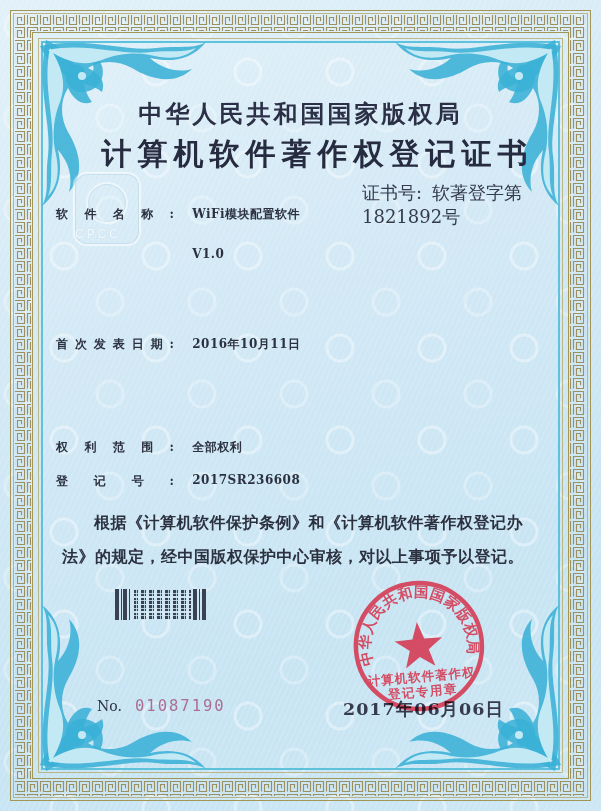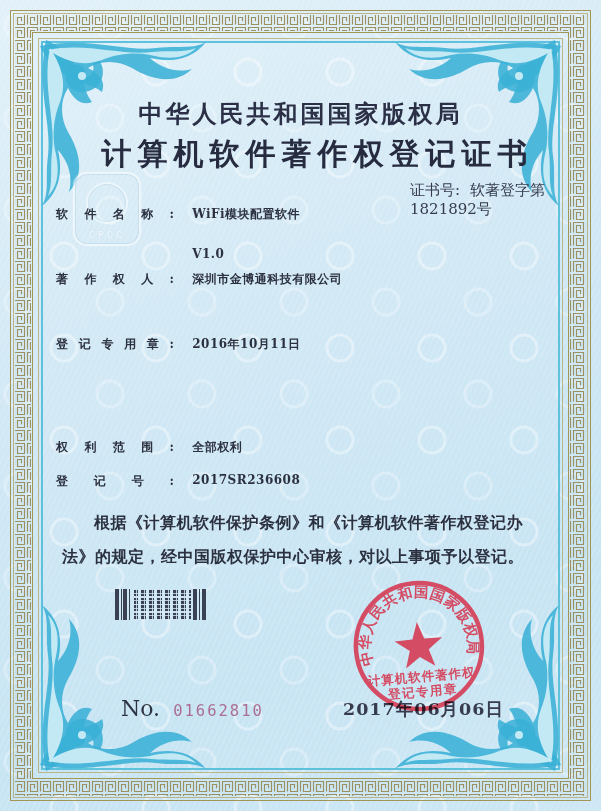--- a/index.html
+++ b/index.html
@@ -18,57 +18,57 @@
     background-position:18px 26px,64px 72px,0 0;}
   .frame-svg{position:absolute;left:0;top:0;z-index:1;}
   .fl-d{fill:#3ab1d6;opacity:.88;}
   .fl-l{fill:#c9ecf6;opacity:.95;}
 
   .content{position:absolute;inset:0;z-index:3;color:#2c3140;}
   .authority{position:absolute;left:0;right:0;top:98px;text-align:center;
              font-size:24px;font-weight:bold;letter-spacing:3px;color:#2b3047;}
   .cert-title{position:absolute;left:0;right:0;top:134px;text-align:center;
               font-size:30px;font-weight:bold;letter-spacing:6px;color:#262b40;padding-left:34px;}
-  .cert-no-line{position:absolute;left:362px;top:181px;font-size:15px;color:#353a4c;margin-left:48px;}
+  .cert-no-line{position:absolute;left:362px;top:181px;font-size:18px;color:#353a4c;}
   .cert-no-line .lbl{margin-right:10px;}
 
   .row{position:absolute;left:56px;font-size:12px;font-weight:600;color:#2c3140;}
   .row .label{display:inline-block;width:118px;text-align-last:justify;
               -moz-text-align-last:justify;vertical-align:top;}
   .row .value{display:inline-block;margin-left:14px;vertical-align:top;letter-spacing:.5px;}
   .row .value .v2{display:block;margin-top:24px;}
 
   .statement{position:absolute;left:62px;top:506px;width:484px;
              font-size:16px;font-weight:600;line-height:34px;
              text-indent:2em;letter-spacing:.5px;color:#2c3140;}
 
   .emboss{position:absolute;left:73px;top:172px;width:64px;height:70px;z-index:2;
           border:2px solid rgba(255,255,255,.55);border-radius:14px;
           box-shadow:inset 0 0 0 1px rgba(148,190,212,.28), 0 0 2px rgba(255,255,255,.4);}
   .emboss .ring{position:absolute;left:11px;top:8px;width:38px;height:38px;border-radius:50%;
                 border:2px solid rgba(255,255,255,.5);
                 box-shadow:inset 0 0 0 1px rgba(148,190,212,.25);}
-  .emboss .cpcc{position:absolute;left:0;right:0;bottom:3px;text-align:center;
-                font-size:10px;letter-spacing:3px;color:rgba(255,255,255,.85);
+  .emboss .cpcc{position:absolute;left:0;right:0;bottom:3px;
+                font-size:12px;letter-spacing:3px;color:rgba(255,255,255,.85);
                 text-shadow:0 0 1px rgba(148,190,212,.5);
-                font-family:Liberation Mono, monospace;}
+                font-family:Liberation Sans, sans-serif;}
 
   .barcode{position:absolute;left:115px;top:589px;width:91px;height:31px;z-index:3;
            display:flex;}
   .barcode .guard-l{width:17px;height:100%;
      background:repeating-linear-gradient(90deg,#3a4154 0 3.5px,rgba(0,0,0,0) 3.5px 5.5px,#3a4154 5.5px 6.5px,rgba(0,0,0,0) 6.5px 8.5px);}
   .barcode .data{flex:1;height:100%;margin:0 2px;
      background:
        repeating-linear-gradient(0deg, rgba(211,233,245,.95) 0 1.5px, rgba(0,0,0,0) 1.5px 4px, rgba(211,233,245,.8) 4px 5px, rgba(0,0,0,0) 5px 7.5px),
        repeating-linear-gradient(90deg,#3a4154 0 2px, rgba(58,65,84,.15) 2px 3.5px, #3a4154 3.5px 4.5px, rgba(58,65,84,0) 4.5px 7px, #3a4154 7px 8px);}
   .barcode .guard-r{width:13px;height:100%;
      background:repeating-linear-gradient(90deg,#3a4154 0 4px,rgba(0,0,0,0) 4px 6px,#3a4154 6px 7px,rgba(0,0,0,0) 7px 9.5px);}
 
   .serial-line{position:absolute;left:97px;top:696px;z-index:3;}
-  .serial-line .no{font-size:22px;color:#2d3342;margin-left:24px;}
+  .serial-line .no{font-size:14px;color:#2d3342;}
   .serial-line .num{font-family:"DejaVu Sans Mono","Liberation Mono",monospace;
                     font-size:15.5px;letter-spacing:2px;color:#ab6e93;margin-left:8px;}
 
   .issue-date{position:absolute;left:343px;top:697px;font-size:17.5px;font-weight:600;
               letter-spacing:1px;color:#363b4e;z-index:3;}
 
   .stamp{position:absolute;left:346px;top:574px;width:146px;height:146px;z-index:4;
          transform:rotate(-5deg);mix-blend-mode:multiply;opacity:.93;}
   .stamp text{fill:#d54058;font-weight:bold;
               font-family:"DejaVu Serif","Liberation Serif",serif;}
@@ -124,27 +124,23 @@
     </div>
 
     <div class="row" style="top:206px">
       <span class="label">软件名称:</span>
       <span class="value">
         <span>WiFi模块配置软件</span>
         <span class="v2">V1.0</span>
       </span>
     </div>
 
-    <div class="row" style="top:271px">
-      <span class="label">著作权人:</span>
-      <span class="value">深圳市金博通科技有限公司</span>
-    </div>
 
     <div class="row" style="top:336px">
-      <span class="label">登记专用章:</span>
+      <span class="label">首次发表日期:</span>
       <span class="value">2016年10月11日</span>
     </div>
 
 
 
     <div class="row" style="top:439px">
       <span class="label">权利范围:</span>
       <span class="value">全部权利</span>
     </div>
 
@@ -156,21 +152,21 @@
     <div class="statement">根据《计算机软件保护条例》和《计算机软件著作权登记办法》的规定，经中国版权保护中心审核，对以上事项予以登记。</div>
 
     <div class="barcode">
       <div class="guard-l"></div>
       <div class="data"></div>
       <div class="guard-r"></div>
     </div>
 
     <div class="serial-line">
       <span class="no">No.</span>
-      <span class="num">01662810</span>
+      <span class="num">01087190</span>
     </div>
 
     <div class="issue-date">2017年06月06日</div>
 
     <svg class="stamp" viewBox="0 0 146 146">
       <defs>
         <path id="arcPath" d="M26.1,86.3 A49,49 0 1 1 119.9,86.3" fill="none"></path>
       </defs>
       <circle cx="73" cy="72" r="63" fill="none" stroke="#d54058" stroke-width="4.5"></circle>
       <polygon fill="#d54058" points="73,48 78.9,64.9 96.8,65.3 82.5,76.1 87.7,93.2 73,83 58.3,93.2 63.5,76.1 49.2,65.3 67.1,64.9"></polygon>

